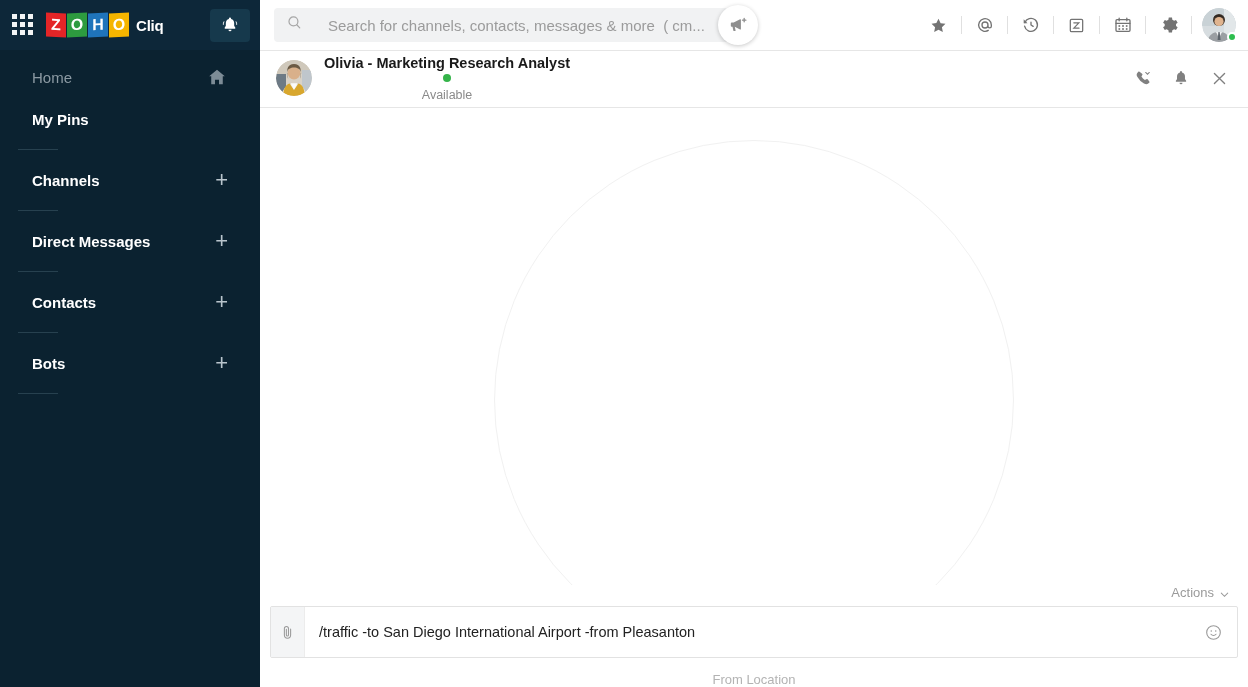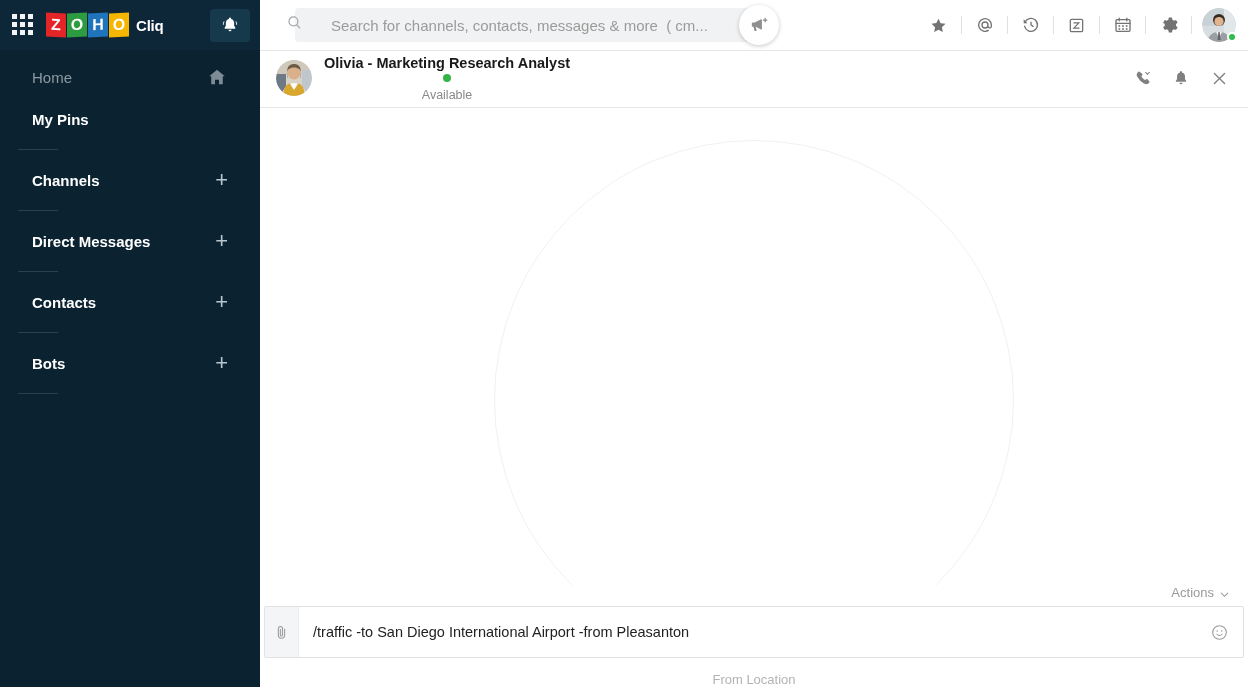--- a/index.html
+++ b/index.html
@@ -61,22 +61,22 @@
   .main { flex: 1 1 auto; height: 687px; display: flex; flex-direction: column;
     background: #ffffff; position: relative; }
 
   .topbar {
     height: 50px; display: flex; align-items: center; padding: 0 12px 0 14px;
     background: #fff; flex: 0 0 50px;
   }
   .searchwrap { position: relative; flex: 0 0 500px; display: flex; align-items: center; }
   .searchbox {
     width: 460px; height: 34px; background: #f1f2f3; border: none; border-radius: 4px;
-    padding: 0 12px 0 36px; font-size: 15px; color: #9b9b9b;
-    font-family: "Liberation Sans", sans-serif; outline: none; margin-left: 21px;
+    padding: 0 12px 0 54px; font-size: 15px; color: #9b9b9b;
+    font-family: "Liberation Sans", sans-serif; outline: none;
   }
   .searchbox::placeholder { color: #9b9b9b; }
   .search-icon { position: absolute; left: 12px; top: 9px; pointer-events: none; }
   .megaphone-btn {
     width: 40px; height: 40px; border-radius: 50%; background: #fff;
     box-shadow: 0 1px 4px rgba(0,0,0,0.22);
     display: flex; align-items: center; justify-content: center; cursor: pointer;
     margin-left: -16px; position: relative; z-index: 2;
   }
   .top-icons { margin-left: auto; display: flex; align-items: center; gap: 0; }
@@ -113,21 +113,21 @@
     top: 32px; width: 520px; height: 520px; border-radius: 50%;
     border: 1.5px solid #f1f1f1; pointer-events: none;
   }
 
   
   .composer-zone { position: relative; background: transparent; flex: 0 0 auto; }
   .actions-row { display: flex; justify-content: flex-end; padding: 0 18px 6px 0; }
   .actions-btn { font-size: 13px; color: #9a9a9a; cursor: pointer; display: flex;
     align-items: flex-end; gap: 5px; }
   .input-outer {
-    margin: 0 4px; height: 52px; border: 1px solid #e2e2e2; background: #fff;
+    margin: 0 10px; height: 52px; border: 1px solid #e2e2e2; background: #fff;
     display: flex; align-items: stretch; border-radius: 2px;
   }
   .clip-cell { width: 34px; background: #f4f5f6; display: flex; align-items: center;
     justify-content: center; cursor: pointer; border-right: 1px solid #ececec; }
   .msg-input { flex: 1 1 auto; border: none; outline: none; padding: 0 14px;
     font-size: 14.5px; color: #222; font-family: "Liberation Sans", sans-serif;
     background: transparent; }
   .emoji-cell { width: 48px; display: flex; align-items: center; justify-content: center;
     cursor: pointer; }
   .bottom-hint { text-align: center; font-size: 13px; color: #b3b3b3;

